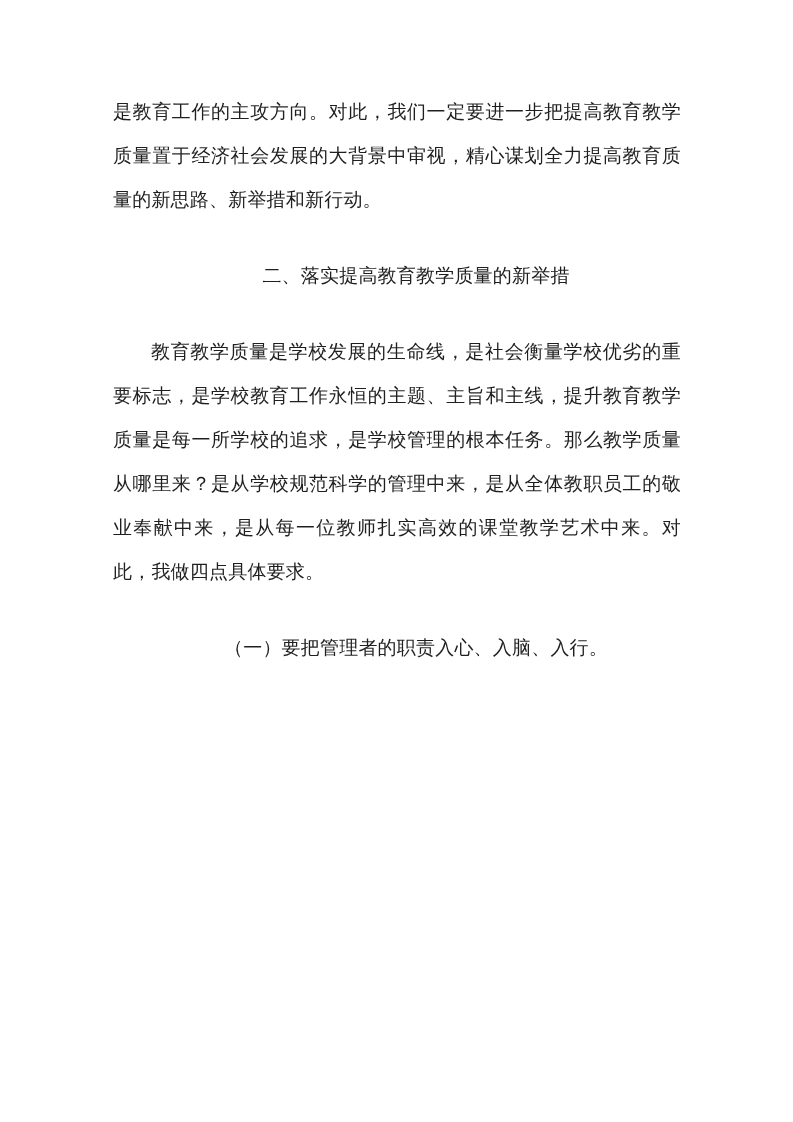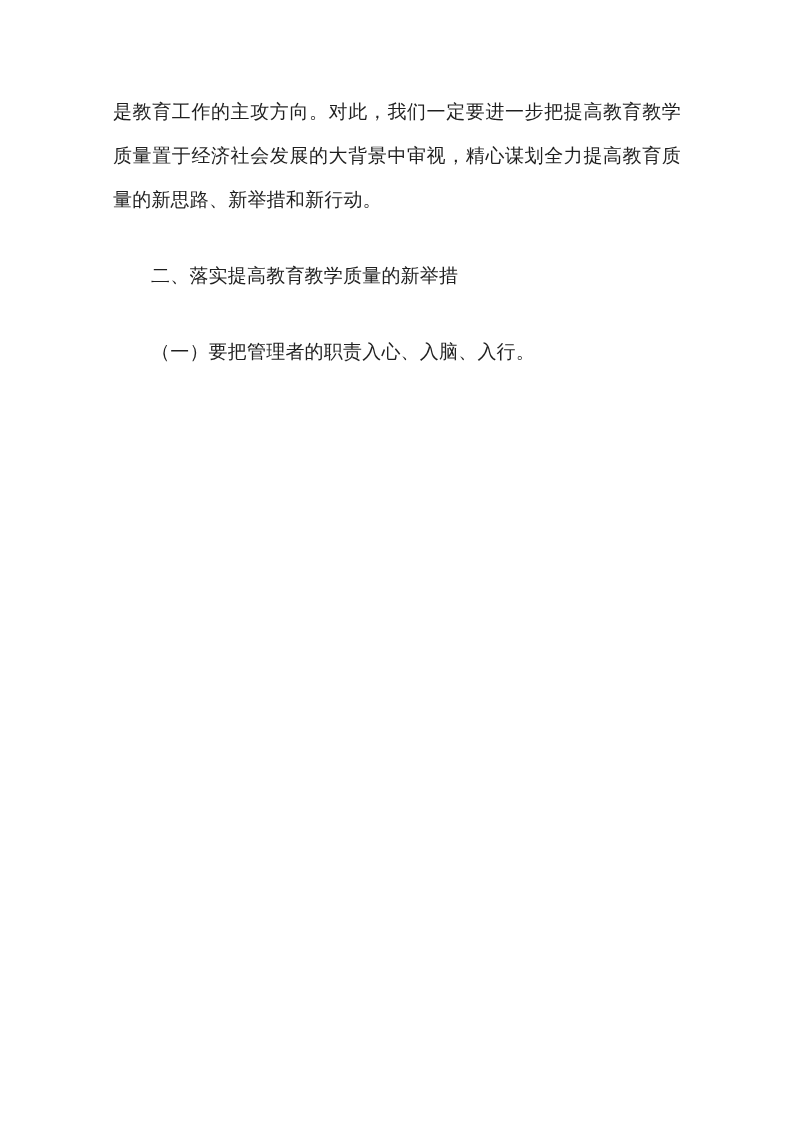--- a/index.html
+++ b/index.html
@@ -32,27 +32,28 @@
     text-justify: inter-ideograph;
     font-family: Liberation Serif, serif;
   }
   .block + .block {
     margin-top: 32px;
   }
   .indent {
     text-indent: 2em;
   }
   .heading {
-    text-align: left;
+    text-align: center;
   }
 </style>
 </head>
 <body>
 
 <div class="page doc-text">
   <p class="block">是教育工作的主攻方向。对此，我们一定要进一步把提高教育教学质量置于经济社会发展的大背景中审视，精心谋划全力提高教育质量的新思路、新举措和新行动。</p>
 
   <p class="block heading indent">二、落实提高教育教学质量的新举措</p>
 
+  <p class="block indent">教育教学质量是学校发展的生命线，是社会衡量学校优劣的重要标志，是学校教育工作永恒的主题、主旨和主线，提升教育教学质量是每一所学校的追求，是学校管理的根本任务。那么教学质量从哪里来？是从学校规范科学的管理中来，是从全体教职员工的敬业奉献中来，是从每一位教师扎实高效的课堂教学艺术中来。对此，我做四点具体要求。</p>
 
   <p class="block heading indent">（一）要把管理者的职责入心、入脑、入行。</p>
 
 </div>
 
 </body></html>

